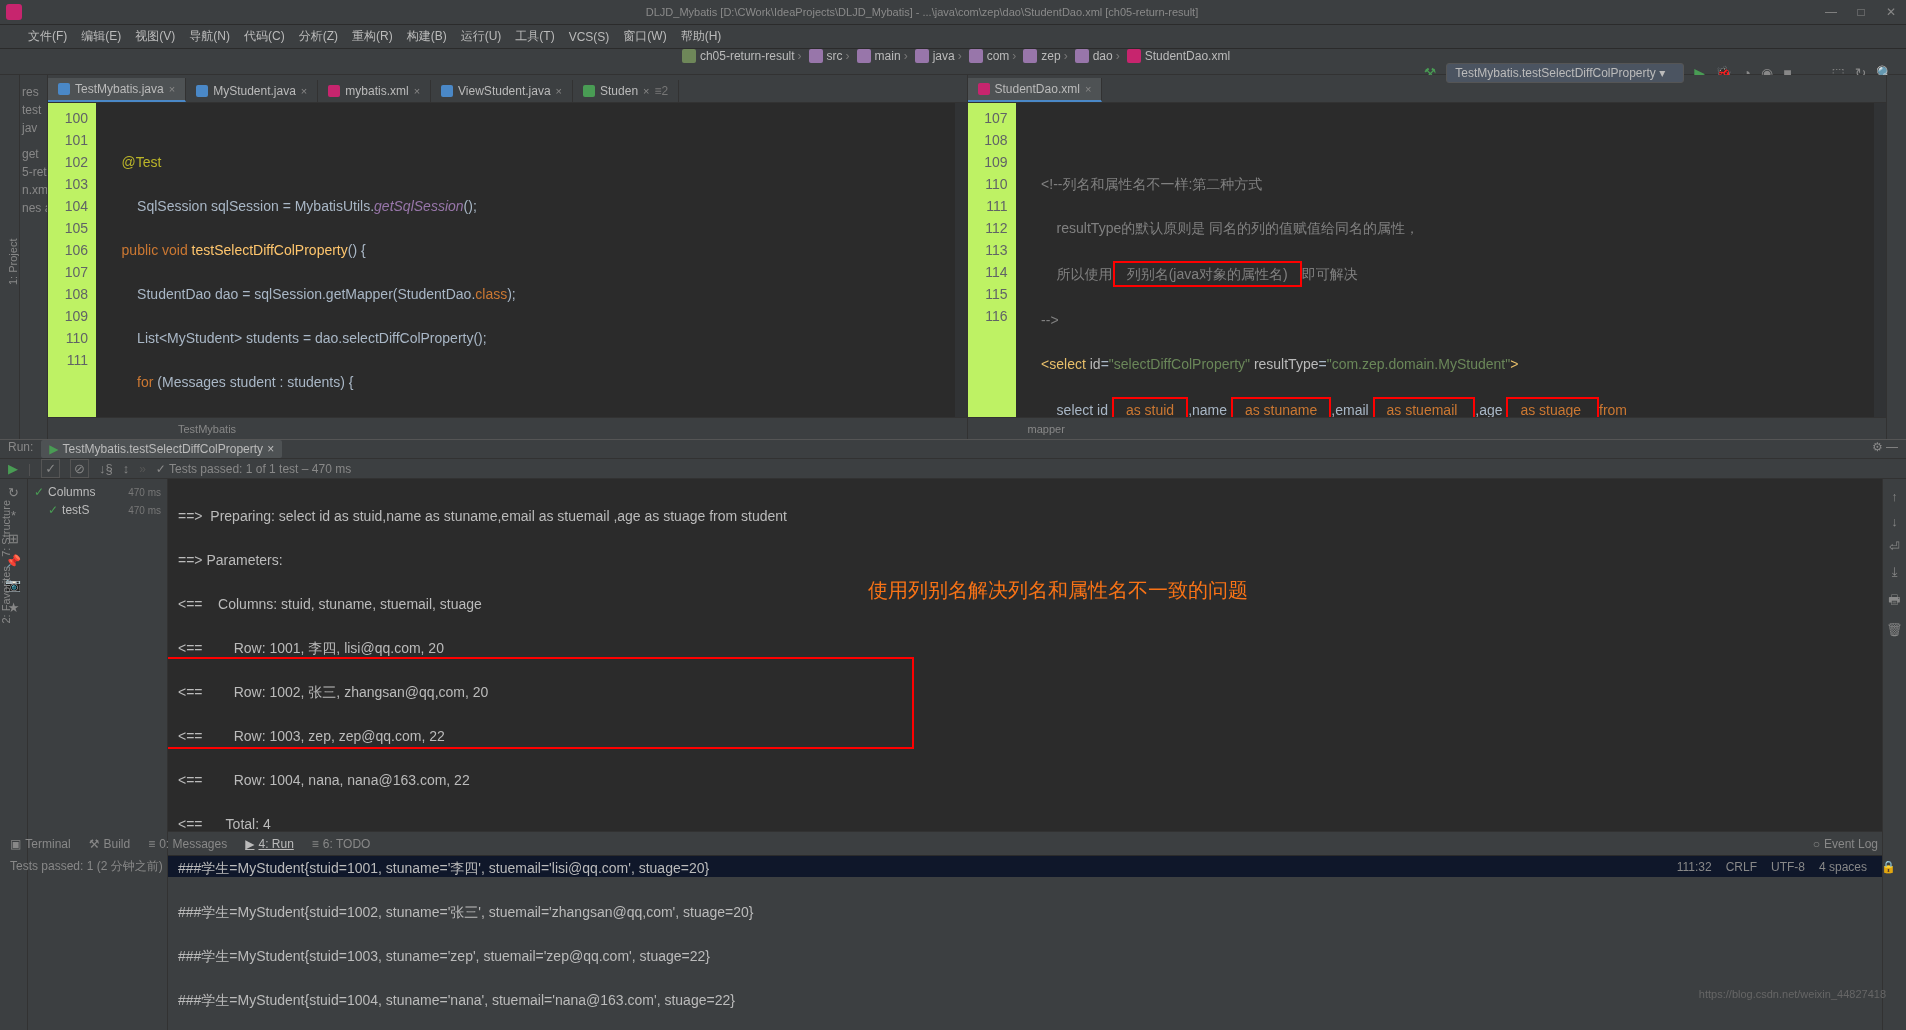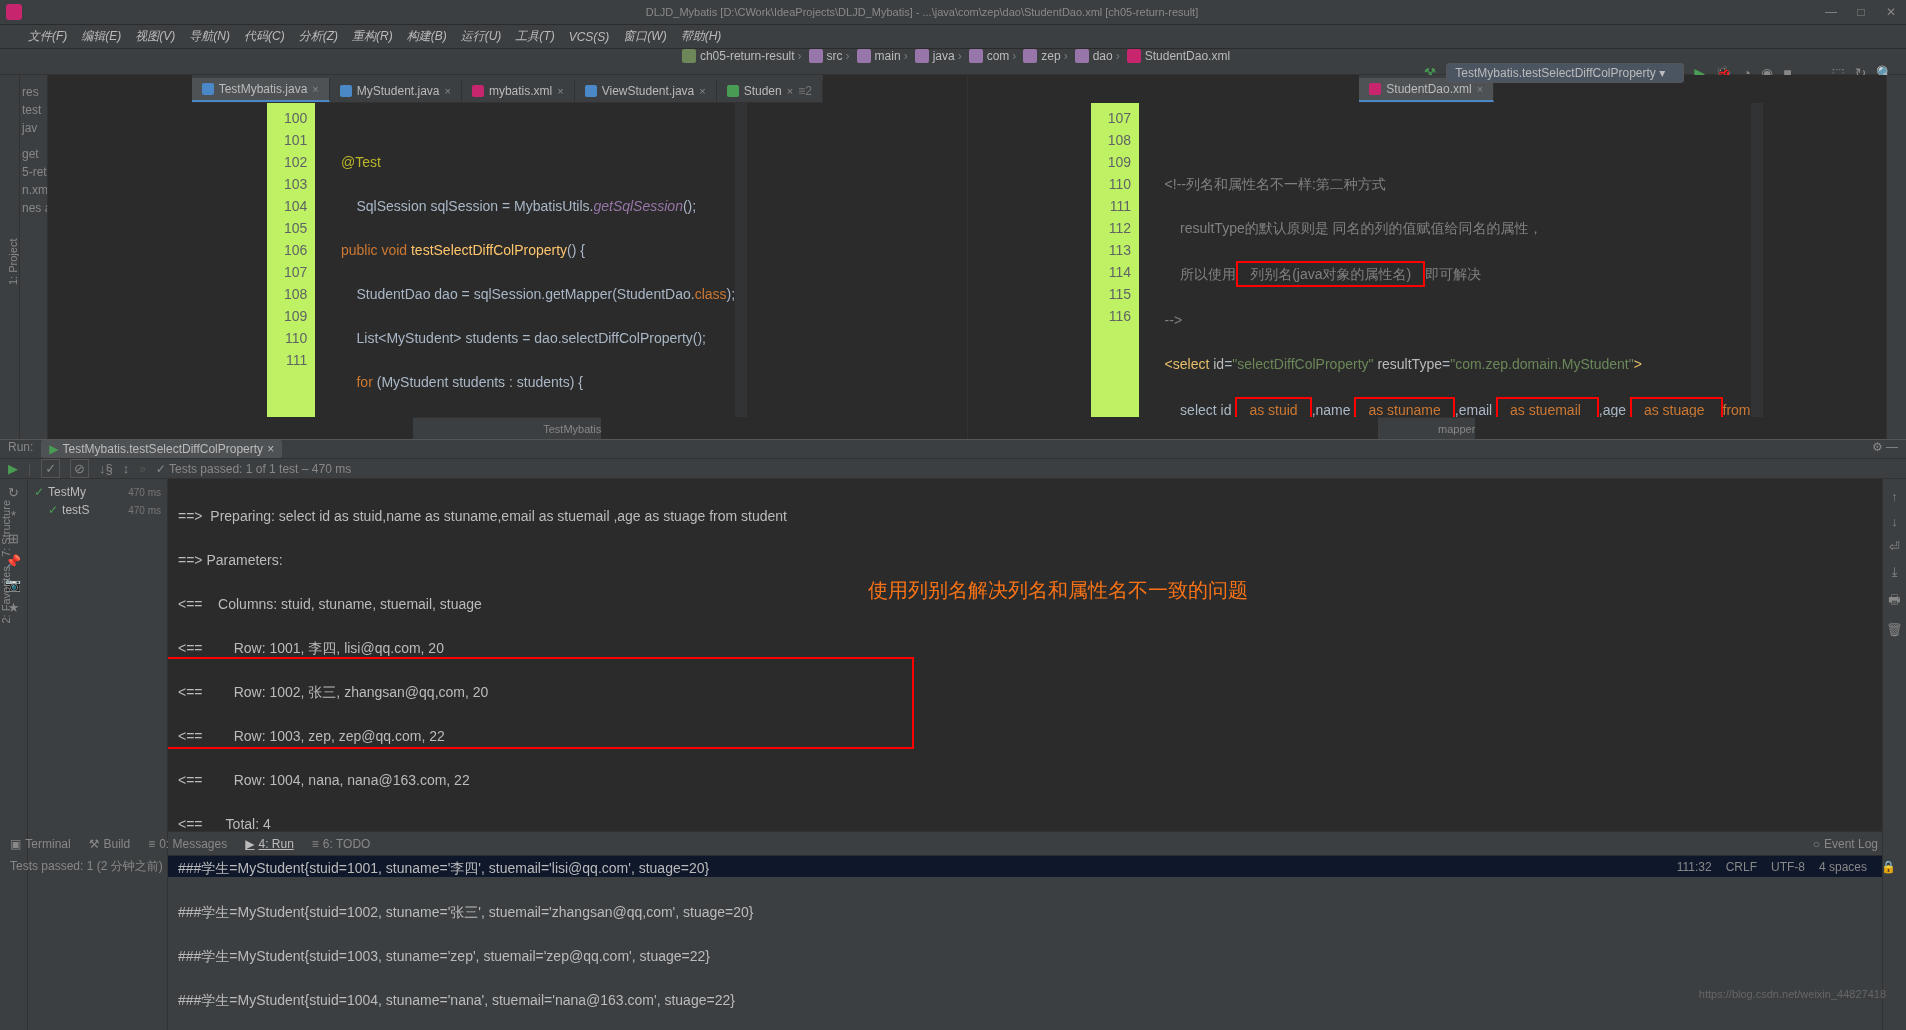--- a/index.html
+++ b/index.html
@@ -1,40 +1,40 @@
 <!DOCTYPE html>
 <html><head>
 <meta charset="utf-8">
 <style>
 * { margin:0; padding:0; box-sizing:border-box; font-family:"Microsoft YaHei",Arial,sans-serif; }
 body { background:#3c3f41; color:#bbb; font-size:12px; overflow:hidden; width:1906px; height:1030px; }
 .titlebar { height:25px; background:#3c3f41; display:flex; align-items:center; border-bottom:1px solid #2b2b2b;}
 .titlebar .ico{width:16px;height:16px;background:#c7256e;border-radius:3px;margin:0 6px;}
 .titlebar .wtitle{color:#8a8a8a;flex:1;text-align:center;font-size:11px;}
 .wbtn{width:30px;text-align:center;color:#888;}
-.menubar{height:24px;background:#3c3f41;display:flex;align-items:center;padding-left:28px;border-bottom:1px solid #2b2b2b;font-style:italic;}
+.menubar{height:24px;background:#3c3f41;display:flex;align-items:center;padding-left:28px;border-bottom:1px solid #2b2b2b;}
 .menubar span{margin-right:14px;color:#bbb;font-size:12px;cursor:pointer;}
 .navbar{height:26px;background:#3c3f41;display:flex;align-items:center;border-bottom:1px solid #323232;flex-direction:column;}
 .crumb{display:flex;align-items:center;padding-left:10px;}
 .crumb .ci{display:flex;align-items:center;margin-right:4px;color:#bbb;}
 .crumb .fi{width:14px;height:14px;background:#6e8759;border-radius:2px;margin-right:4px;}
 .crumb .di{width:14px;height:14px;background:#9876aa;border-radius:2px;margin-right:4px;}
 .crumb .xi{width:14px;height:14px;background:#c7256e;border-radius:2px;margin-right:4px;}
 .crumb .sep::after{content:"›";color:#777;margin:0 3px;}
 .nav-r{margin-left:auto;display:flex;align-items:center;gap:10px;padding-right:12px;}
 .nav-r .cfg{background:#4b5461;border:1px solid #555;border-radius:3px;padding:2px 18px 2px 8px;color:#bbb;position:relative;}
 .nav-r .rbtn{color:#499c54;font-size:14px;}
 .nav-r .ibtn{color:#888;font-size:14px;}
 .main{display:flex;height:364px;}
 .sidebar-l{width:20px;background:#3c3f41;border-right:1px solid #323232;writing-mode:vertical-rl;text-align:center;padding-top:10px;}
 .sidebar-l .sv{transform:rotate(180deg);color:#888;font-size:11px;}
 .proj-stub{width:28px;background:#3c3f41;border-right:1px solid #323232;padding-top:8px;}
 .proj-stub div{font-size:12px;color:#888;padding:2px;overflow:hidden;white-space:nowrap;}
 .edsplit{flex:1;display:flex;}
-.editor{flex:1;display:flex;flex-direction:column;background:#2b2b2b;border-right:1px solid #323232;align-items:center;}
+.editor{flex:1;display:flex;flex-direction:column;background:#2b2b2b;border-right:1px solid #323232;}
 .tabs{height:28px;background:#3c3f41;display:flex;align-items:flex-end;border-bottom:1px solid #323232;overflow:hidden;}
 .tab{padding:4px 10px;display:flex;align-items:center;color:#bbb;gap:5px;border-right:1px solid #323232;}
 .tab.active{background:#4e5254;border-bottom:2px solid #4a88c7;}
 .tab .tico{width:12px;height:12px;border-radius:2px;}
 .tab .tc{color:#888;font-size:11px;}
 .code{flex:1;display:flex;font-family:Consolas,monospace;font-size:14px;overflow:hidden;}
 .gutter{width:48px;background:#bef264;text-align:right;padding:4px 8px 4px 0;color:#606366;line-height:22px;}
 .src{flex:1;padding:4px 0 4px 10px;line-height:22px;white-space:pre;color:#a9b7c6;}
 .kw{color:#cc7832;}
 .ann{color:#bbb529;}
@@ -216,21 +216,21 @@
             <div>110</div>
             <div>111</div>
         </div>
         <div class="src">
 <div></div>
 <div>    <span class="ann">@Test</span></div>
 <div>    <span>    SqlSession sqlSession = MybatisUtils.</span><span class="fld" style="font-style:italic">getSqlSession</span><span>();</span></div>
 <div>    <span class="kw">public void </span><span class="mth">testSelectDiffColProperty</span><span>() {</span></div>
 <div>    <span>    StudentDao dao = sqlSession.getMapper(StudentDao.</span><span class="kw">class</span><span>);</span></div>
 <div>    <span>    List&lt;MyStudent&gt; students = dao.selectDiffColProperty();</span></div>
-<div>    <span class="kw">    for </span><span>(MyStudent students : students) {</span></div>
+<div>    <span class="kw">    for </span><span>(Messages student : students) {</span></div>
 <div>    </div>
 
 
 
         </div>
         <div class="minimap"></div>
       </div>
       <div class="crumbbar">TestMybatis</div>
     </div>
 
@@ -299,21 +299,21 @@
       <div>↻</div>
       <div>*</div>
       <div>⊞</div>
       <div>📌</div>
       <div>📷</div>
       <div>★</div>
     </div>
     <div class="tree">
       <div class="trow">
           <span class="ok">✓</span>
-          <span>TestMy</span>
+          <span>Columns</span>
           <span class="tm">470 ms</span>
         </div>
       <div class="trow" style="padding-left:16px">
           <span class="ok">✓</span>
           <span>testS</span>
           <span class="tm">470 ms</span>
         </div>
     </div>
     <div class="console">
 <div>==&gt;  Preparing: select id as stuid,name as stuname,email as stuemail ,age as stuage from student</div>

